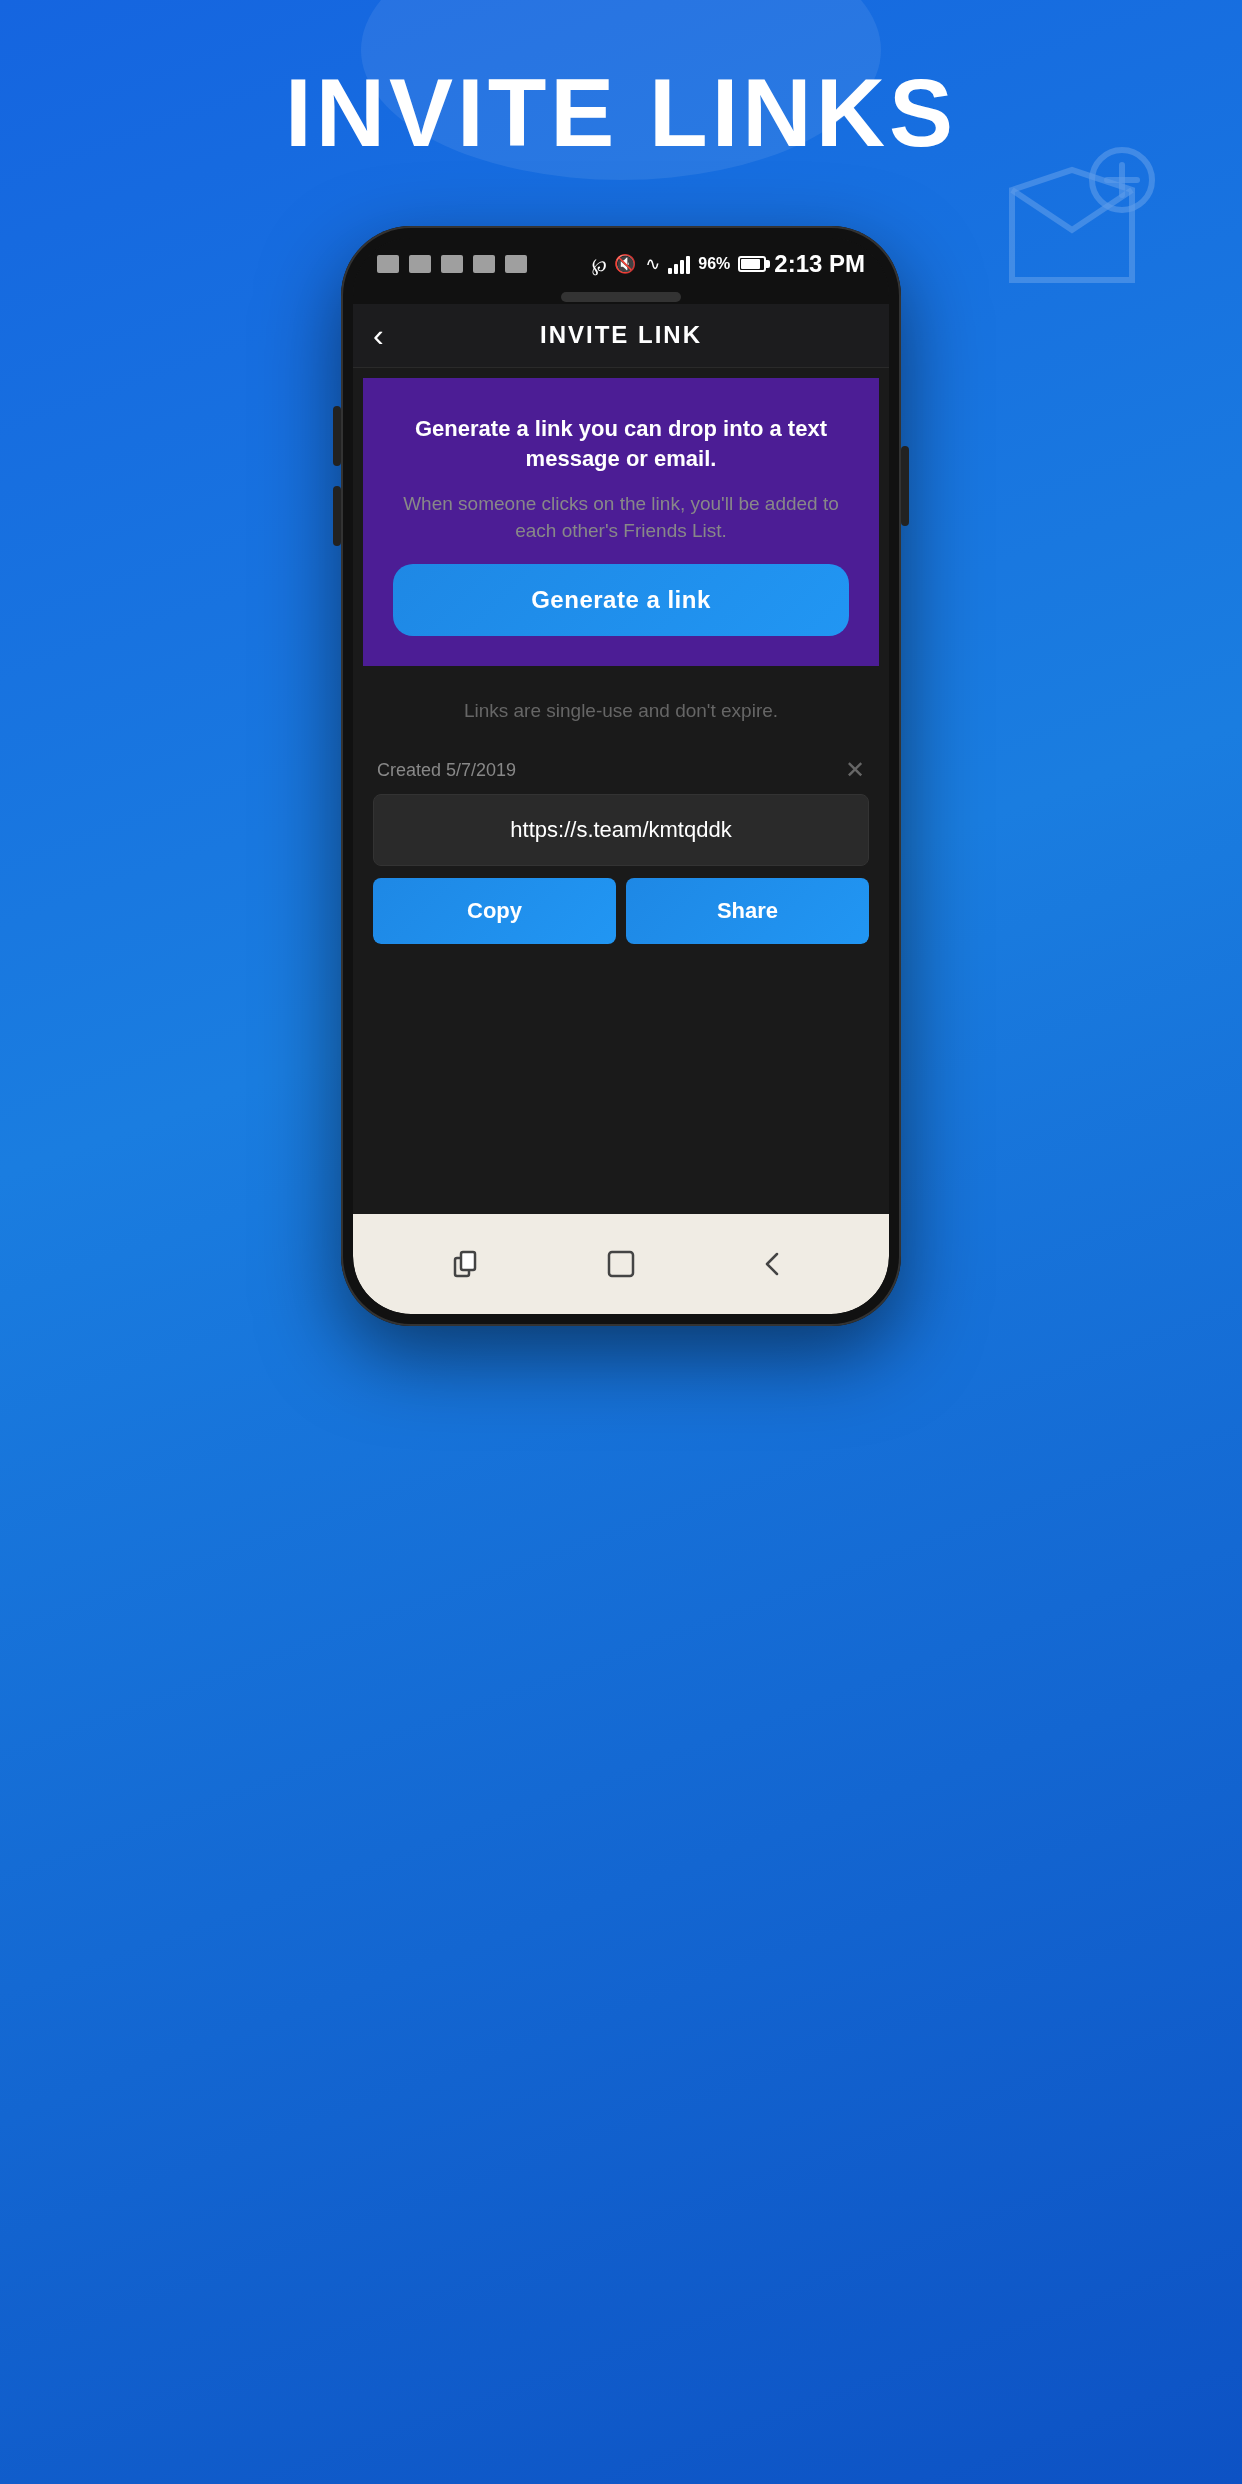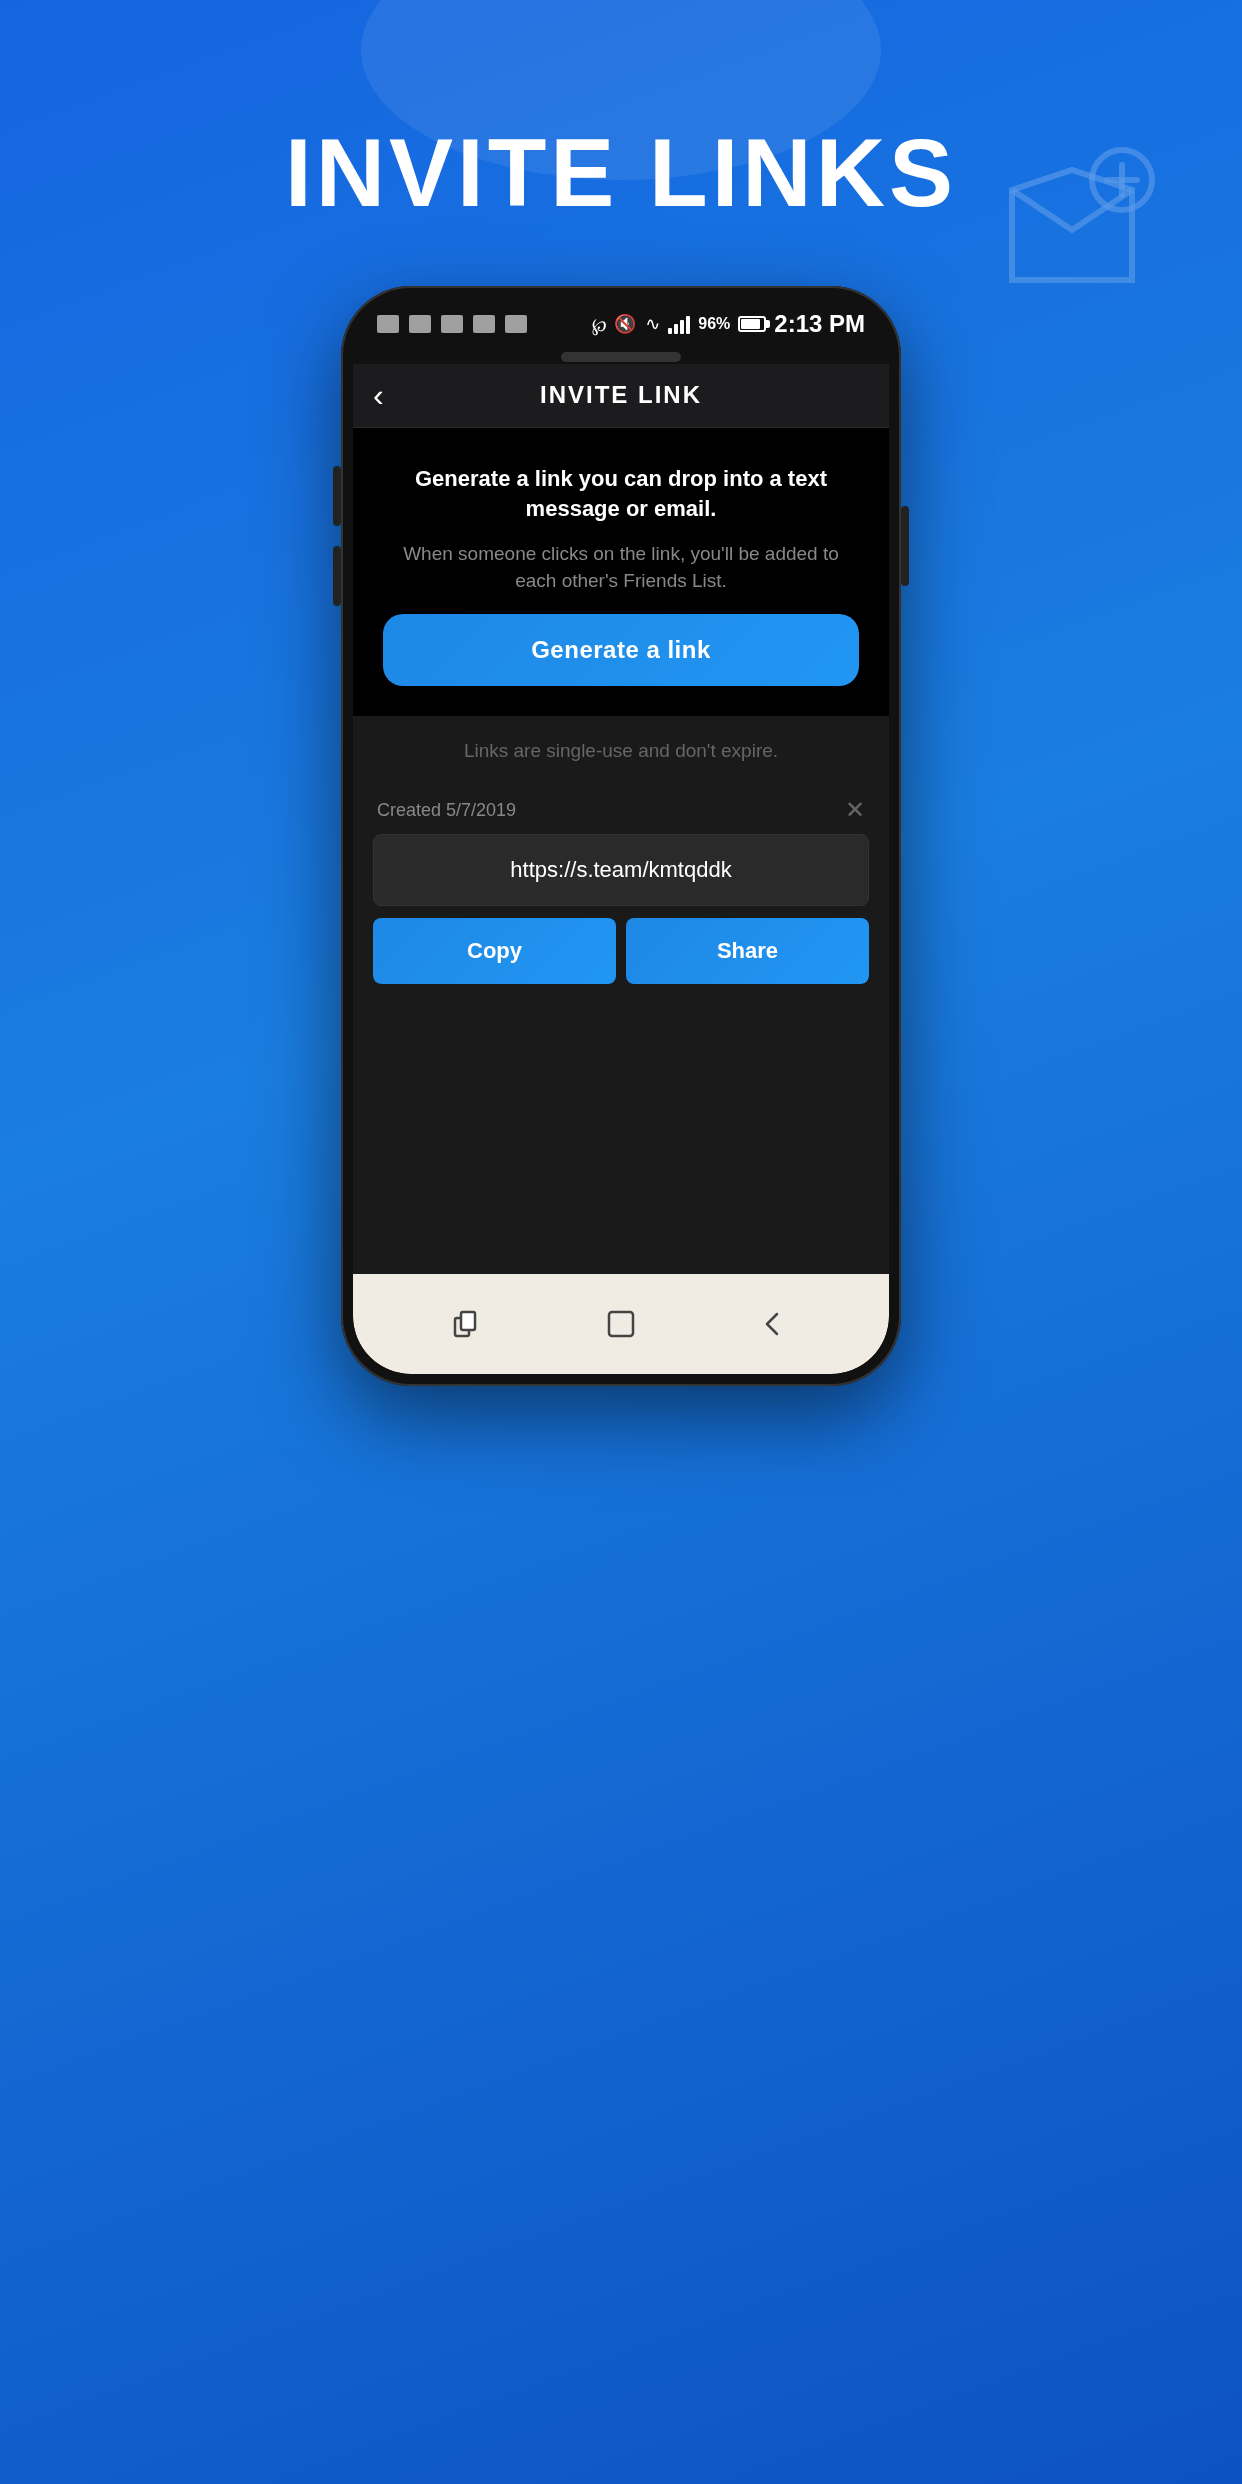--- a/index.html
+++ b/index.html
@@ -21,21 +21,21 @@
       top: -80px;
       left: 50%;
       transform: translateX(-50%);
       width: 520px;
       height: 260px;
       background: rgba(255,255,255,0.08);
       border-radius: 50%;
     }
 
     .header-section {
-      margin-top: 120px;
+      margin-top: 60px;
       z-index: 2;
     }
 
     .title {
       font-size: 96px;
       font-weight: 900;
       color: #ffffff;
       letter-spacing: 4px;
       line-height: 1.1;
       text-transform: uppercase;
@@ -192,22 +192,22 @@
 
     .app-content {
       flex: 1;
       background: #1a1a1a;
       overflow: hidden;
       display: flex;
       flex-direction: column;
     }
 
     .info-card {
-      background: #000000;
-      margin: 0;
+      background: #4c1d95;
+      margin: 10px;
       padding: 36px 30px 30px;
     }
 
     .info-main-text {
       color: white;
       font-size: 22px;
       font-weight: 600;
       text-align: center;
       line-height: 1.4;
       margin-bottom: 16px;

